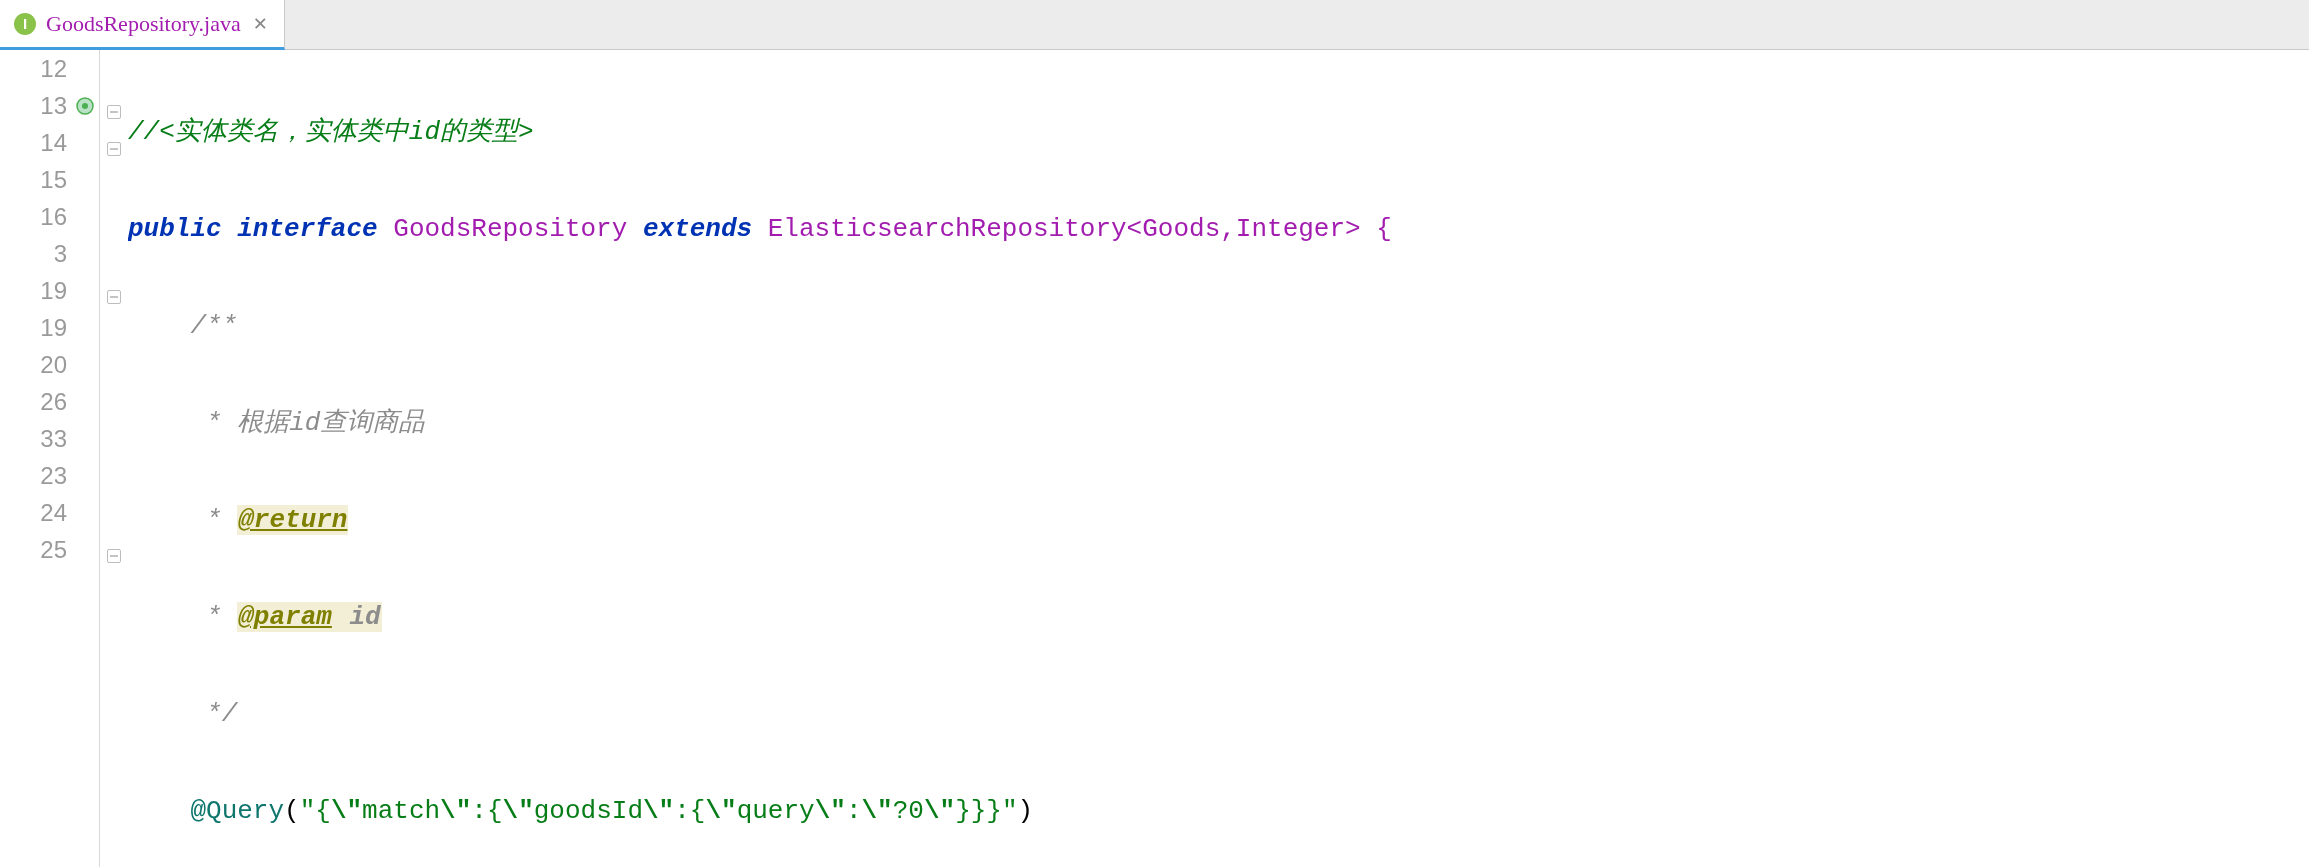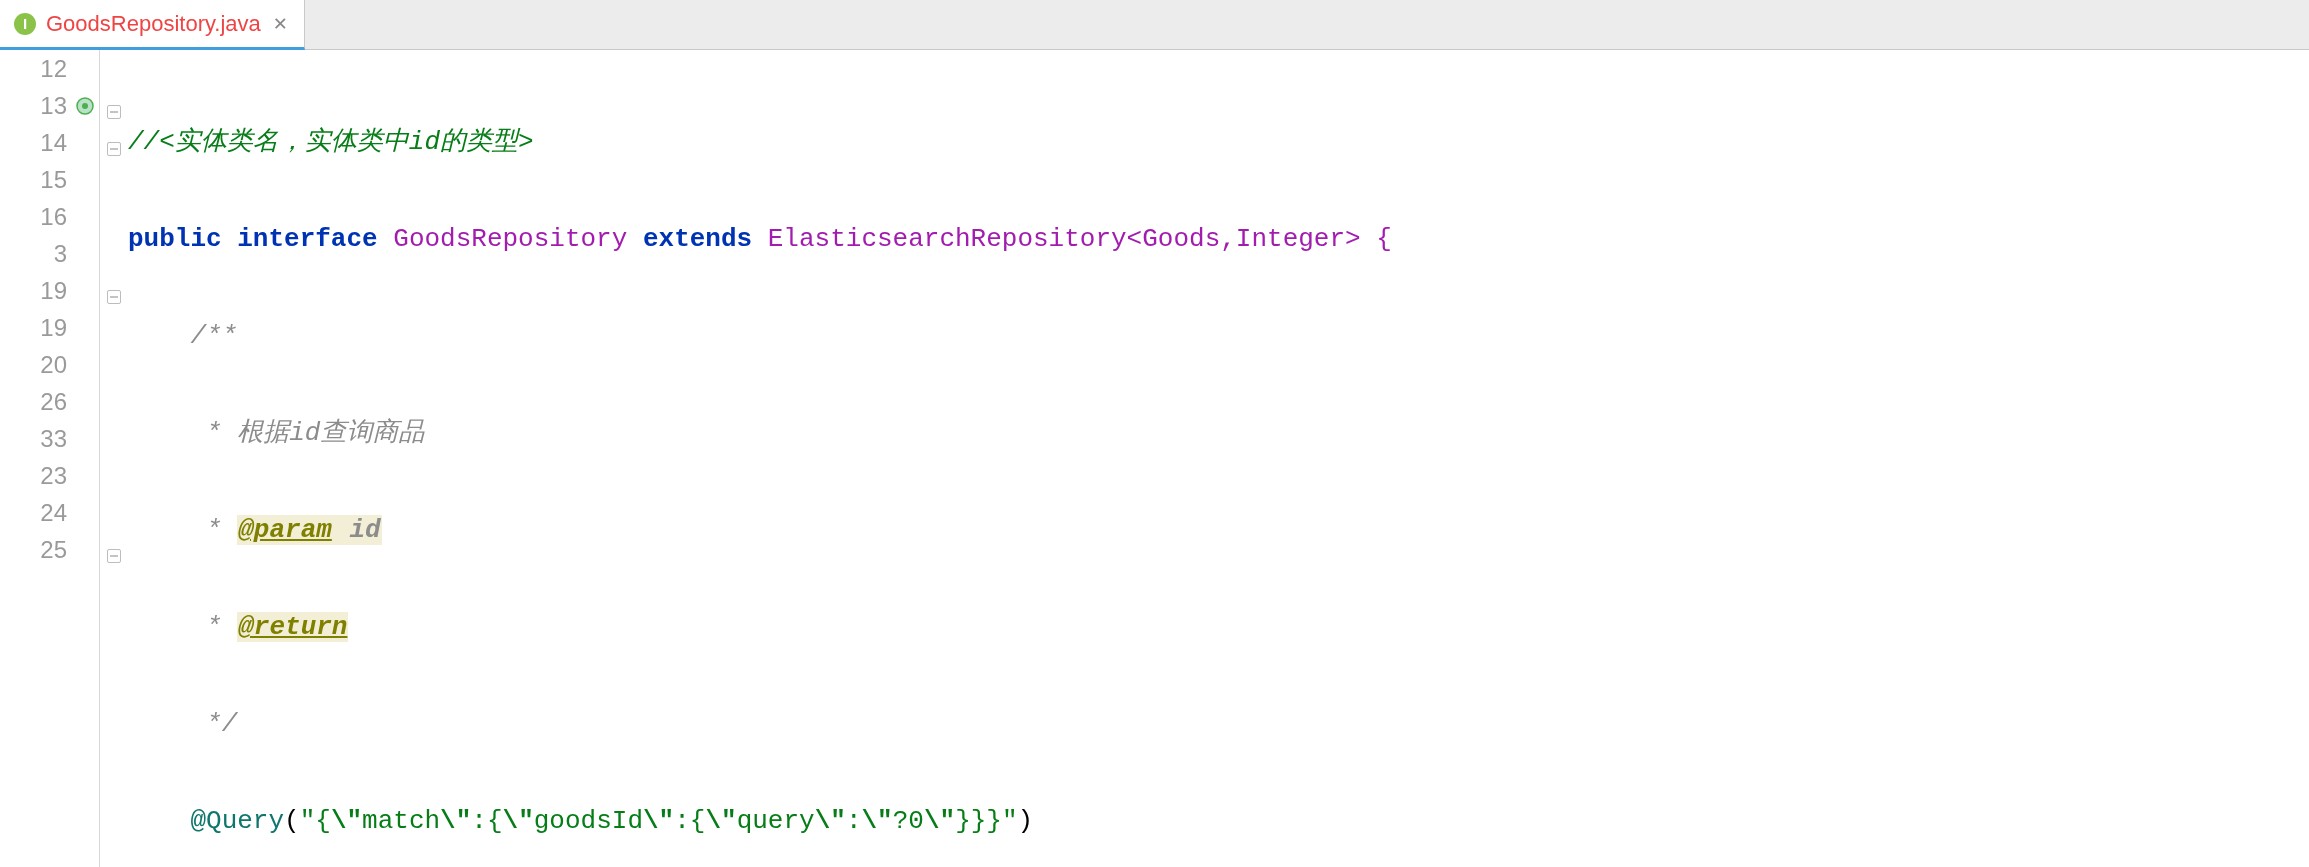--- a/index.html
+++ b/index.html
@@ -35,23 +35,23 @@
     background: #8bc34a;
     color: #fff;
     display: inline-flex;
     align-items: center;
     justify-content: center;
     font-size: 15px;
     font-family: Arial, sans-serif;
     font-weight: bold;
   }
   .tab .tab-title {
-    font-family: Liberation Sans, sans-serif;
+    font-family: Liberation Serif, serif;
     font-size: 22px;
-    color: #ef4444;
+    color: #a21caf;
   }
   .tab .close-x {
     color: #888;
     font-size: 18px;
     font-family: Arial, sans-serif;
     cursor: pointer;
     padding: 0 2px;
   }
   .editor {
     display: flex;
@@ -105,29 +105,29 @@
   }
   .fold-mark.open span::after {
     content: "";
     position: absolute;
     left: 2px; right: 2px; top: 50%;
     border-top: 1px solid #8a8a8a;
     transform: translateY(-50%);
   }
   .code {
     flex: 1;
-    padding-top: 14px;
+    padding-top: 4px;
     white-space: pre;
   }
   .code-line {
     height: 37px;
     line-height: 37px;
     font-style: normal;
   }
-  .c-kw { color: #0033b3; font-weight: bold; }
+  .c-kw { color: #0033b3; font-weight: bold; font-style: italic; }
   .c-type { color: #a21caf; }
   .c-anno { color: #0f766e; }
   .c-str { color: #067d17; }
   .c-strbold { color: #067d17; font-weight: bold; }
   .c-doc { color: #8c8c8c; font-style: italic; }
   .c-doctag { color: #808000; font-style: italic; font-weight: bold; text-decoration: underline; }
   .c-doctag-bg { background: #f2efd6; padding: 0 1px; }
   .c-param { color: #8c8c8c; font-style: italic; font-weight: bold; }
   .c-line-comment { color: #067d17; font-style: italic; }
 </style>
@@ -190,22 +190,22 @@
     <div class="fold-mark open">
         <span></span>
       </div>
   </div>
 
   <div class="code">
     <div class="code-line"><span class="c-line-comment">//&lt;实体类名，实体类中id的类型&gt;</span></div>
     <div class="code-line"><span class="c-kw">public</span> <span class="c-kw">interface</span> <span class="c-type">GoodsRepository</span> <span class="c-kw">extends</span> <span class="c-type">ElasticsearchRepository&lt;Goods,Integer&gt; {</span></div>
     <div class="code-line">    <span class="c-doc">/**</span></div>
     <div class="code-line">    <span class="c-doc"> * 根据id查询商品</span></div>
+    <div class="code-line">    <span class="c-doc"> * </span><span class="c-doctag c-doctag-bg">@return</span></div>
     <div class="code-line">    <span class="c-doc"> * </span><span class="c-doctag c-doctag-bg">@param</span><span class="c-param c-doctag-bg"> id</span></div>
-    <div class="code-line">    <span class="c-doc"> * </span><span class="c-doctag c-doctag-bg">@return</span></div>
     <div class="code-line">    <span class="c-doc"> */</span></div>
     <div class="code-line">    <span class="c-anno">@Query</span><span>(</span><span class="c-str">"{</span><span class="c-strbold">\"</span><span class="c-str">match</span><span class="c-strbold">\"</span><span class="c-str">:{</span><span class="c-strbold">\"</span><span class="c-str">goodsId</span><span class="c-strbold">\"</span><span class="c-str">:{</span><span class="c-strbold">\"</span><span class="c-str">query</span><span class="c-strbold">\"</span><span class="c-str">:</span><span class="c-strbold">\"</span><span class="c-str">?0</span><span class="c-strbold">\"</span><span class="c-str">}}}"</span><span>)</span></div>
     
     
     
     
     
     
   </div>
 </div>

